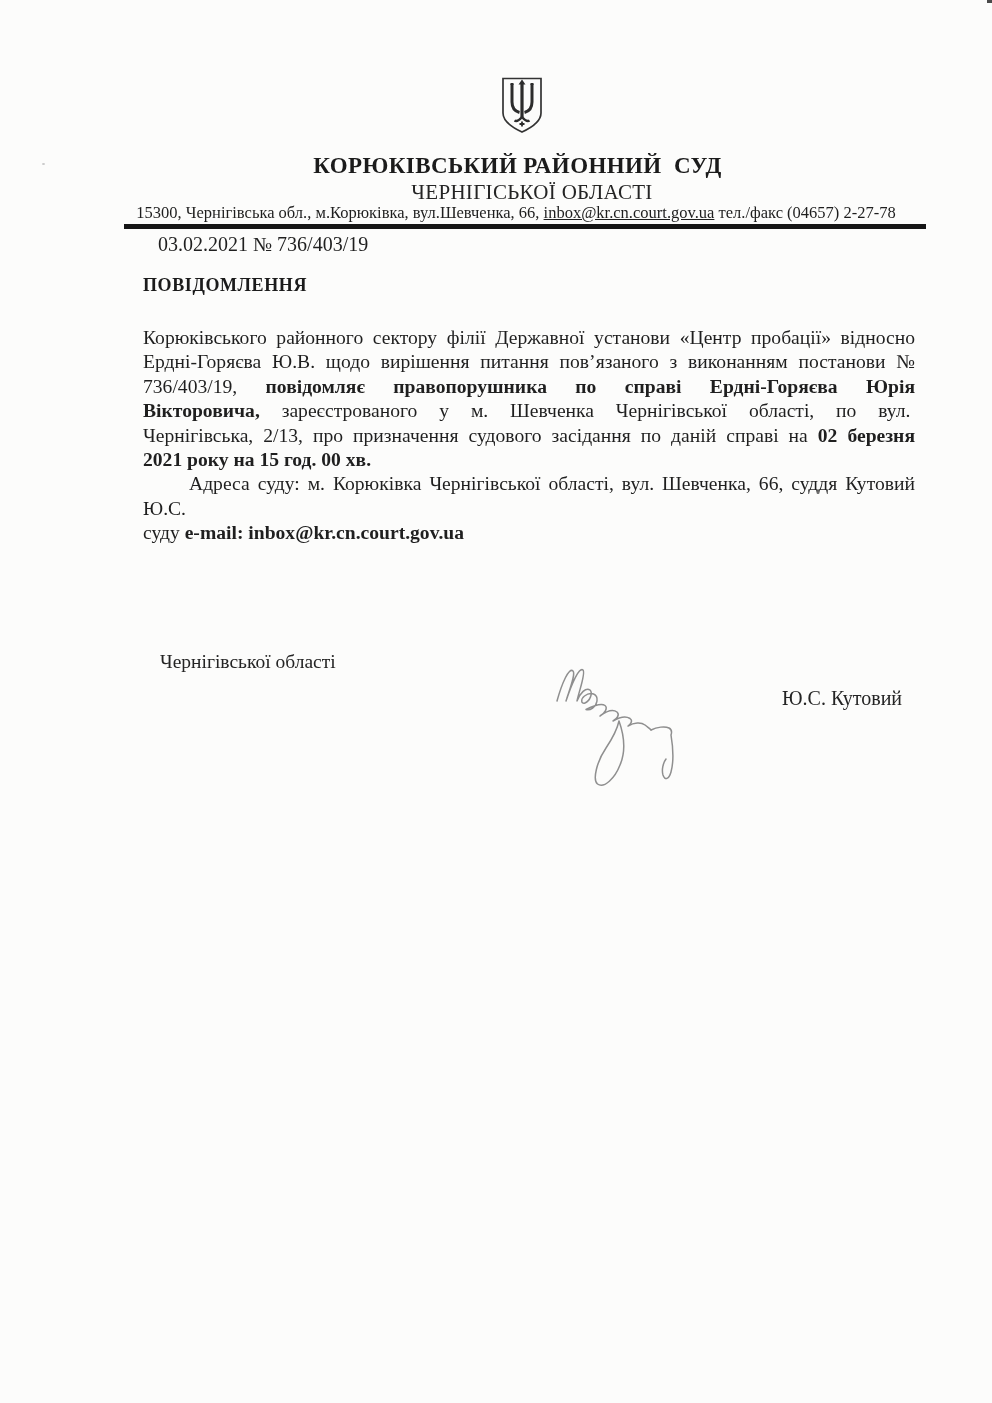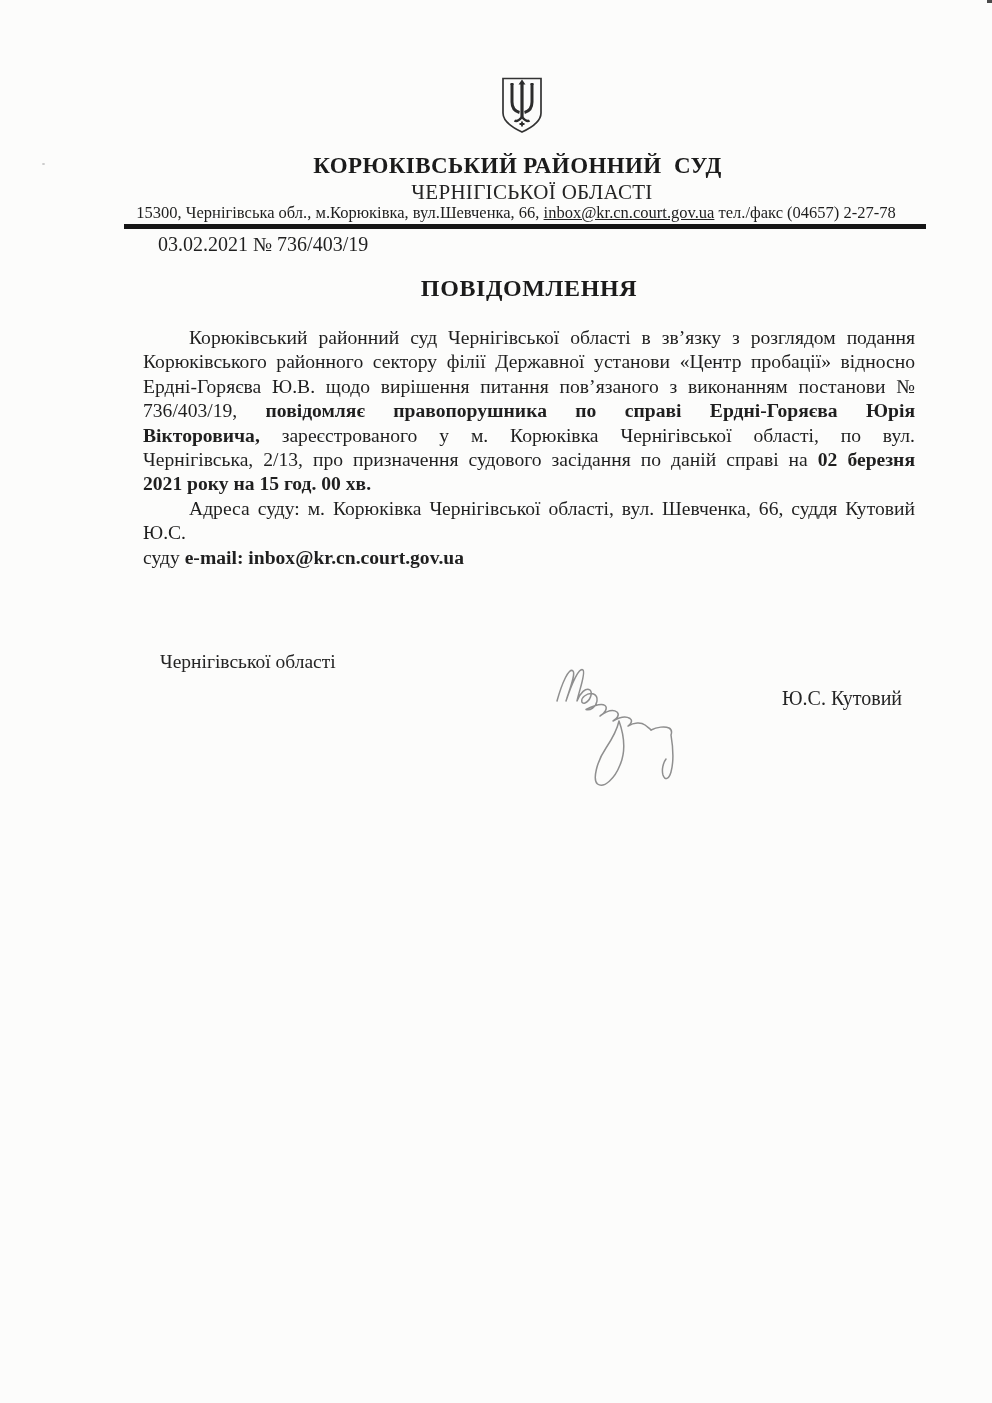--- a/index.html
+++ b/index.html
@@ -38,21 +38,21 @@
     position:absolute; left:124px; top:224px; width:802px;
     height:2px; background:transparent;
     border-top:3px solid #161616;
     border-bottom:2px solid #161616;
   }
 
   .ref { position:absolute; left:158px; top:233px; font-size:20px; color:#1f1f1f; }
 
   .doc-title {
     position:absolute; left:143px; top:275px; width:772px;
-    text-align:center; font-weight:bold; font-size:24px;
+    text-align:left; font-weight:bold; font-size:18px;
     letter-spacing:0.6px; color:#1b1b1b;
   }
 
   .doc-body {
     position:absolute; left:143px; top:326px; width:772px;
     font-size:19.6px; line-height:24.4px; color:#1f1f1f;
   }
   .line { white-space:nowrap; }
   .line.indent { padding-left:46px; }
   .b { font-weight:bold; }
@@ -92,25 +92,24 @@
   <div class="addr"><span>15300, Чернігівська обл., м.Корюківка, вул.Шевченка, 66, </span><span class="email">inbox@kr.cn.court.gov.ua</span><span> тел./факс (04657) 2-27-78</span></div>
 
   <div class="rule"></div>
 
   <div class="ref">03.02.2021 № 736/403/19</div>
 
   <div class="doc-title">ПОВІДОМЛЕННЯ</div>
 
   <div class="doc-body">
       <div>
-        <div class="line indent"><span class="line-inner" style="word-spacing: 6.04688px;"><span>Корюківський районний суд Чернігівської області в зв’язку з розглядом подання</span></span></div>
         <div class="line"><span class="line-inner" style="word-spacing: 4.70898px; margin-top: 20px;"><span>Корюківського районного сектору філії Державної установи «Центр пробації» відносно</span></span></div>
         <div class="line"><span class="line-inner" style="word-spacing: 5.91146px;"><span>Ердні-Горяєва Ю.В. щодо вирішення питання пов’язаного з виконанням постанови №</span></span></div>
         <div class="line"><span class="line-inner" style="word-spacing: 23.4766px;"><span>736/403/19, </span><span class="b">повідомляє правопорушника по справі Ердні-Горяєва Юрія</span></span></div>
-        <div class="line"><span class="line-inner" style="word-spacing: 16.9629px;"><span class="b">Вікторовича,</span><span> зареєстрованого у м. Корюківка Чернігівської області, по вул.</span></span></div>
+        <div class="line"><span class="line-inner" style="word-spacing: 16.9629px;"><span class="b">Вікторовича,</span><span> зареєстрованого у м. Шевченка Чернігівської області, по вул.</span></span></div>
         <div class="line"><span class="line-inner" style="word-spacing: 5.11506px;"><span>Чернігівська, 2/13, про призначення судового засідання по даній справі на </span><span class="b">02 березня</span></span></div>
         <div class="line"><span class="line-inner"><span class="b">2021 року на 15 год. 00 хв.</span></span></div>
       </div>
       <div>
         <div class="line indent"><span class="line-inner" style="word-spacing: 3.08594px;"><span>Адреса суду: м. Корюківка Чернігівської області, вул. Шевченка, 66, суддя Кутовий</span></span></div>
         <div class="line"><span class="line-inner"><span>Ю.С.</span></span></div>
       </div>
       <div>
         <div class="line"><span class="line-inner"><span>суду </span><span class="b">e-mail: inbox@kr.cn.court.gov.ua</span></span></div>
       </div>

